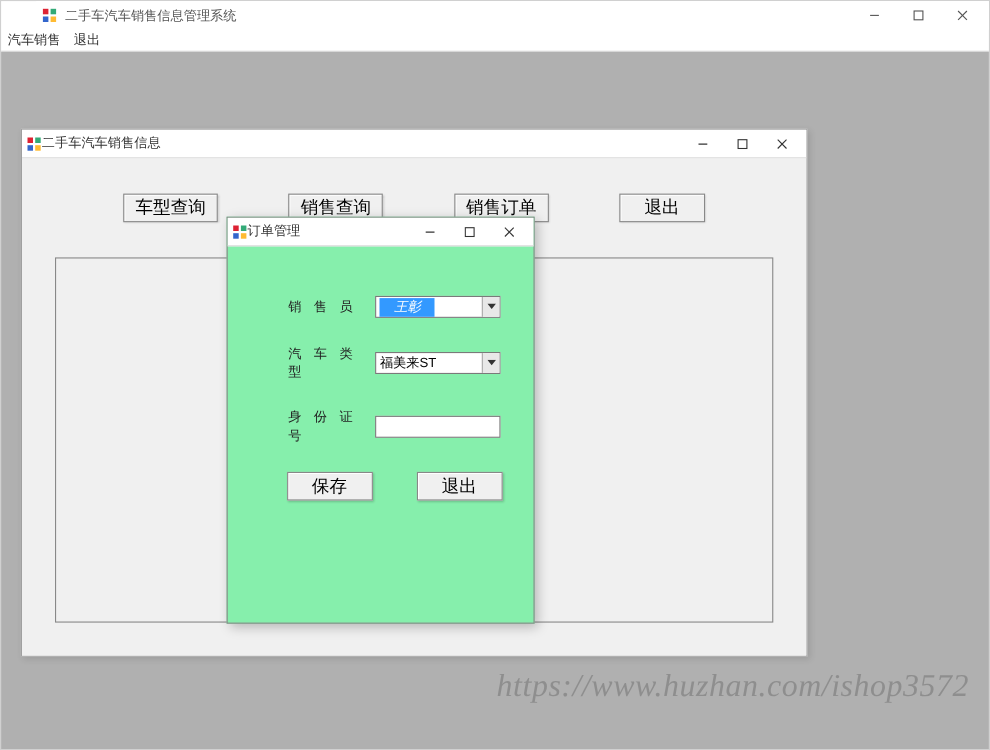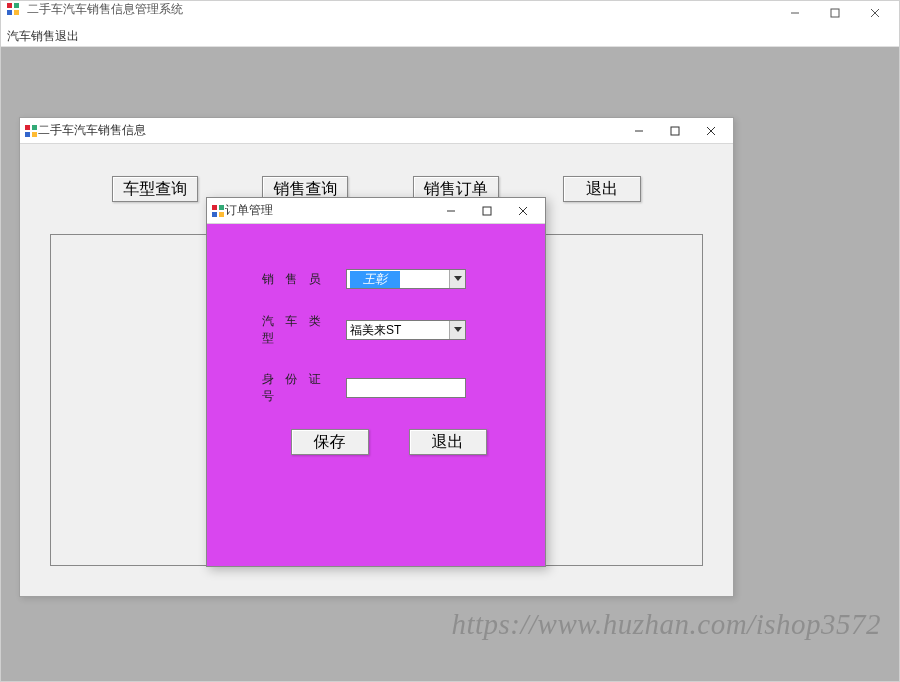--- a/index.html
+++ b/index.html
@@ -15,23 +15,24 @@
   .main-window {
     position: absolute;
     top: 0; left: 0;
     width: 900px; height: 682px;
     background: #fff;
     border: 1px solid #d0d0d0;
   }
   .titlebar {
     height: 26px;
     display: flex;
-    align-items: flex-start;
+    align-items: center;
     background: #fff;
     padding: 0 4px;
+    margin-left: 32px;
   }
   .titlebar .app-icon {
     width: 16px; height: 16px;
     margin-right: 6px;
     display: inline-flex;
     align-items: center; justify-content: center;
   }
   .titlebar .title-text {
     color: #555;
     flex: 1;
@@ -43,21 +44,21 @@
     width: 40px; height: 24px;
     display: flex;
     align-items: center; justify-content: center;
     color: #555;
     cursor: default;
   }
   .menubar {
     height: 20px;
     padding: 0 6px;
     display: flex;
-    gap: 0;
+    gap: 12px;
     align-items: center;
     color: #333;
     border-bottom: 1px solid #e0e0e0;
   }
   .menubar span { cursor: default; }
   .client-area {
     position: absolute;
     top: 46px; left: 0; right: 0; bottom: 0;
     background: #b0b0b0;
   }
@@ -120,22 +121,22 @@
     position: absolute;
     left: 30px; right: 30px;
     top: 90px; bottom: 30px;
     border: 1px solid #888;
     background: #f0f0f0;
   }
   
   .dialog {
     position: absolute;
     left: 205px; top: 150px;
-    width: 340px; height: 370px;
-    background: #d946ef;
+    width: 280px; height: 370px;
+    background: #86efac;
     border: 1px solid #888;
     box-shadow: 3px 3px 10px rgba(0,0,0,0.25);
   }
   .dialog-title {
     height: 26px;
     display: flex; align-items: center;
     background: #fff;
     border-bottom: 1px solid #d8d8d8;
     padding: 0 4px;
   }

